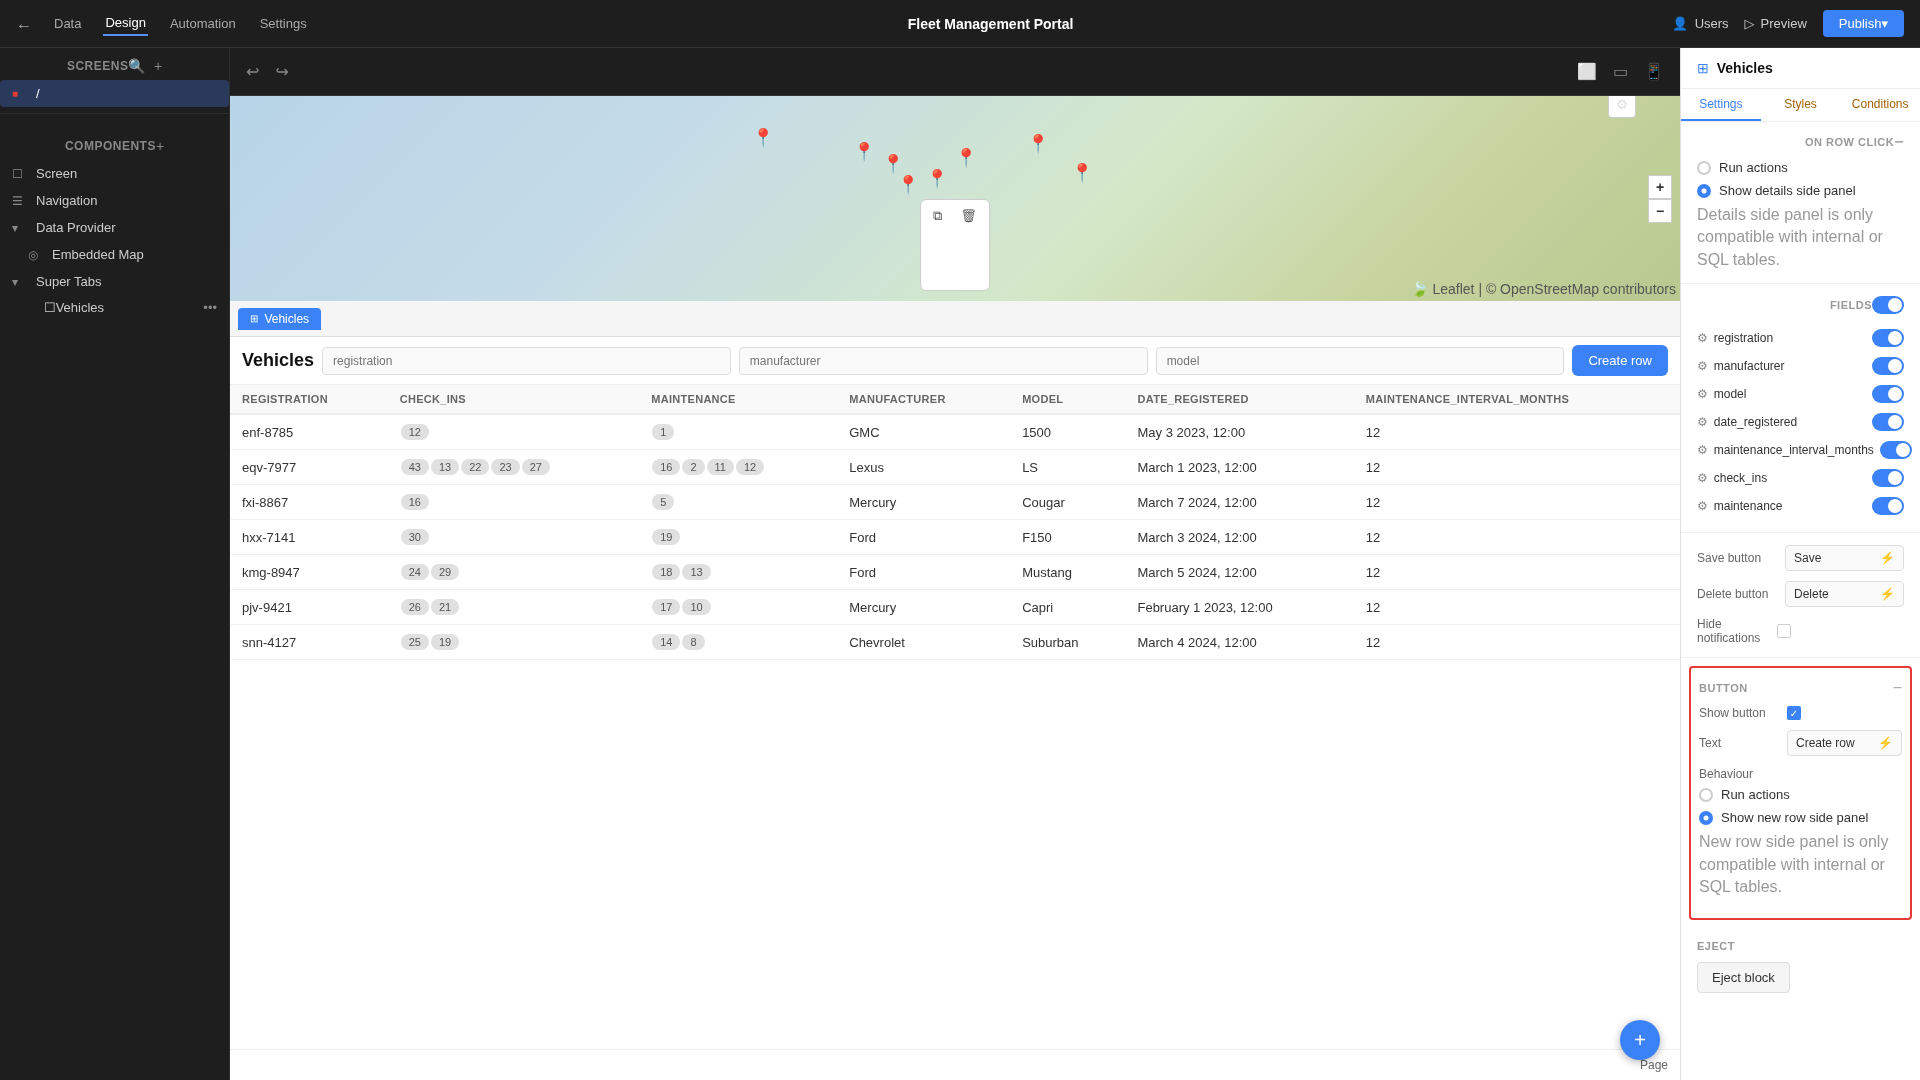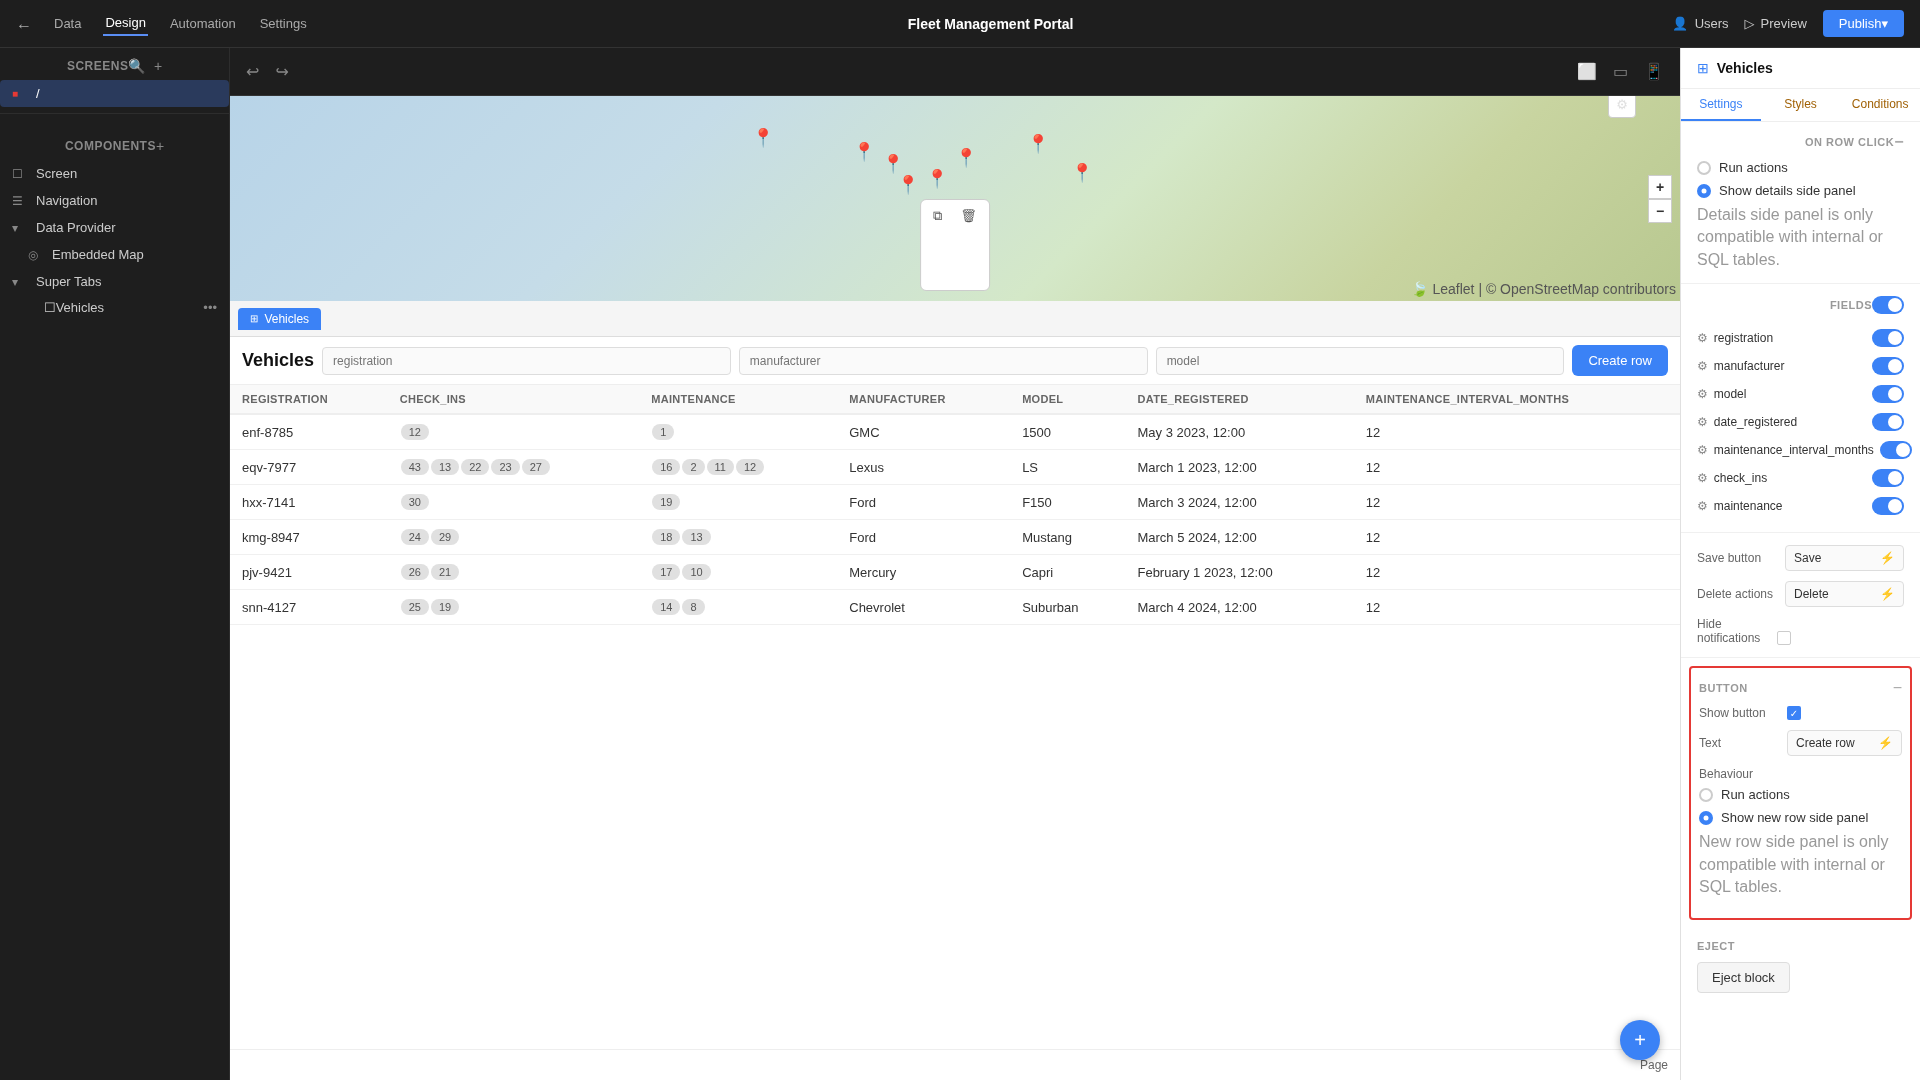--- a/index.html
+++ b/index.html
@@ -90,21 +90,21 @@
     .note-text { font-size: 16px; color: #999; margin-top: 6px; line-height: 1.4; }
     .fields-section .field-row { display: flex; align-items: center; padding: 5px 0; gap: 6px; }
     .field-gear { color: #888; font-size: 12px; cursor: pointer; }
     .field-name { flex: 1; font-size: 12px; color: #333; }
     .toggle { width: 32px; height: 18px; border-radius: 9px; background: #3b82f6; position: relative; cursor: pointer; flex-shrink: 0; }
     .toggle::after { content: ''; position: absolute; width: 14px; height: 14px; background: white; border-radius: 50%; top: 2px; right: 2px; }
     .form-row { display: flex; align-items: center; gap: 8px; margin-bottom: 10px; }
     .form-label { font-size: 12px; color: #666; width: 80px; flex-shrink: 0; }
     .form-input-with-icon { flex: 1; border: 1px solid #ddd; border-radius: 4px; padding: 5px 8px; font-size: 12px; color: #333; display: flex; align-items: center; justify-content: space-between; background: #fafafa; }
     .lightning-icon { color: #888; font-size: 12px; }
-    .checkbox-row { display: flex; align-items: flex-end; gap: 0; }
+    .checkbox-row { display: flex; align-items: center; gap: 0; }
     .checkbox { width: 14px; height: 14px; border: 1px solid #ccc; border-radius: 2px; cursor: pointer; }
 
     
     .button-section { padding: 12px 8px; border: 2px solid #e53935; border-radius: 4px; margin: 8px; background: white; }
     .button-section-header { display: flex; align-items: center; justify-content: space-between; margin-bottom: 10px; }
     .button-section-title { font-size: 11px; font-weight: 600; color: #999; text-transform: uppercase; letter-spacing: 0.5px; }
     .checked-box { width: 14px; height: 14px; background: #3b82f6; border-radius: 2px; display: flex; align-items: center; justify-content: center; cursor: pointer; }
     .checked-box::after { content: '✓'; color: white; font-size: 10px; }
 
     
@@ -265,20 +265,29 @@
                 <tr>
     <td>eqv-7977</td>
     <td><span class="badge">43</span><span class="badge">13</span><span class="badge">22</span><span class="badge">23</span><span class="badge">27</span></td>
     <td><span class="badge">16</span><span class="badge">2</span><span class="badge">11</span><span class="badge">12</span></td>
     <td>Lexus</td>
     <td>LS</td>
     <td>March 1 2023, 12:00</td>
     <td>12</td>
   </tr>
                 <tr>
+    <td>fxi-8867</td>
+    <td><span class="badge">16</span></td>
+    <td><span class="badge">5</span></td>
+    <td>Mercury</td>
+    <td>Cougar</td>
+    <td>March 7 2024, 12:00</td>
+    <td>12</td>
+  </tr>
+                <tr>
     <td>hxx-7141</td>
     <td><span class="badge">30</span></td>
     <td><span class="badge">19</span></td>
     <td>Ford</td>
     <td>F150</td>
     <td>March 3 2024, 12:00</td>
     <td>12</td>
   </tr>
                 <tr>
     <td>kmg-8947</td>
@@ -393,21 +402,21 @@
 
     <div class="panel-section">
       <div class="form-row">
         <span class="form-label">Save button</span>
         <div class="form-input-with-icon">
           <span>Save</span>
           <span class="lightning-icon">⚡</span>
         </div>
       </div>
       <div class="form-row">
-        <span class="form-label">Delete actions</span>
+        <span class="form-label">Delete button</span>
         <div class="form-input-with-icon">
           <span>Delete</span>
           <span class="lightning-icon">⚡</span>
         </div>
       </div>
       <div class="checkbox-row">
         <span class="form-label">Hide notifications</span>
         <div class="checkbox"></div>
       </div>
     </div>

